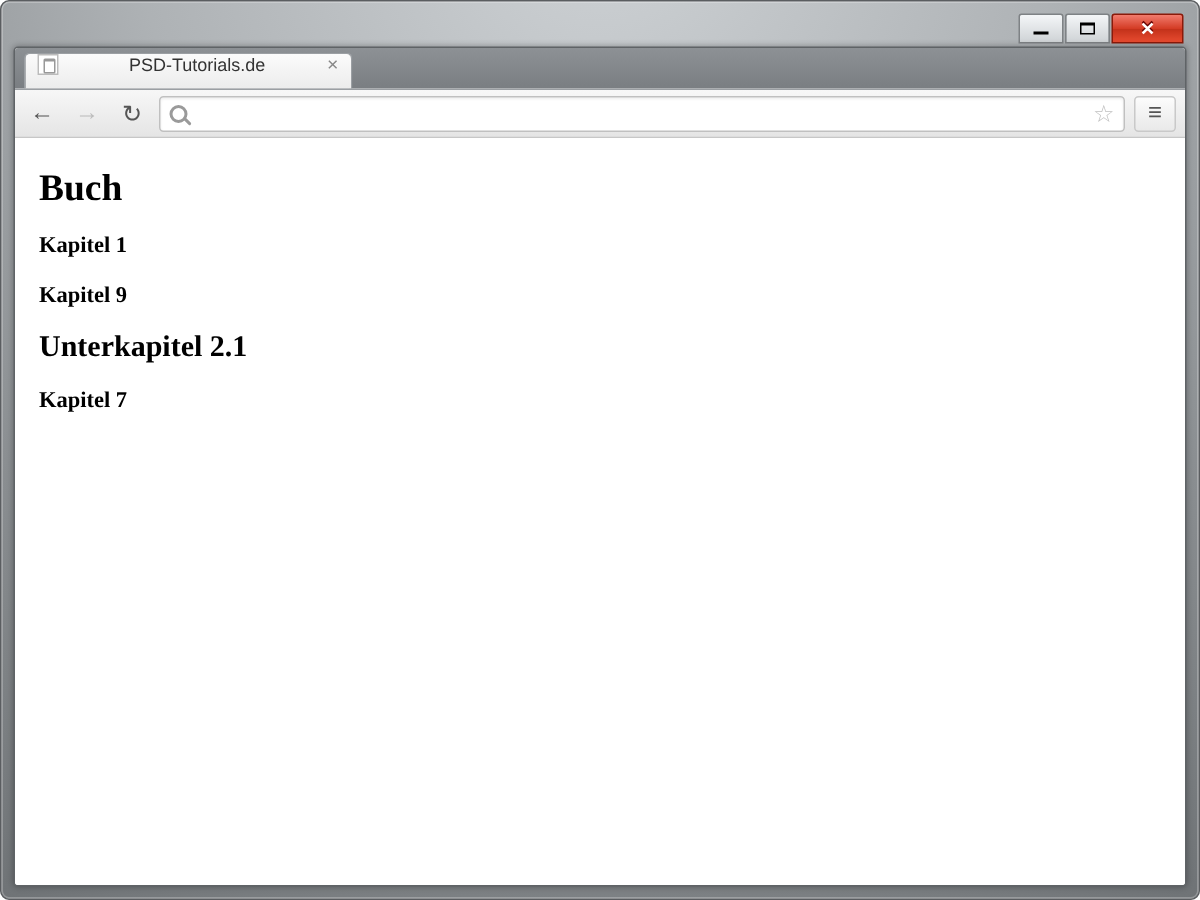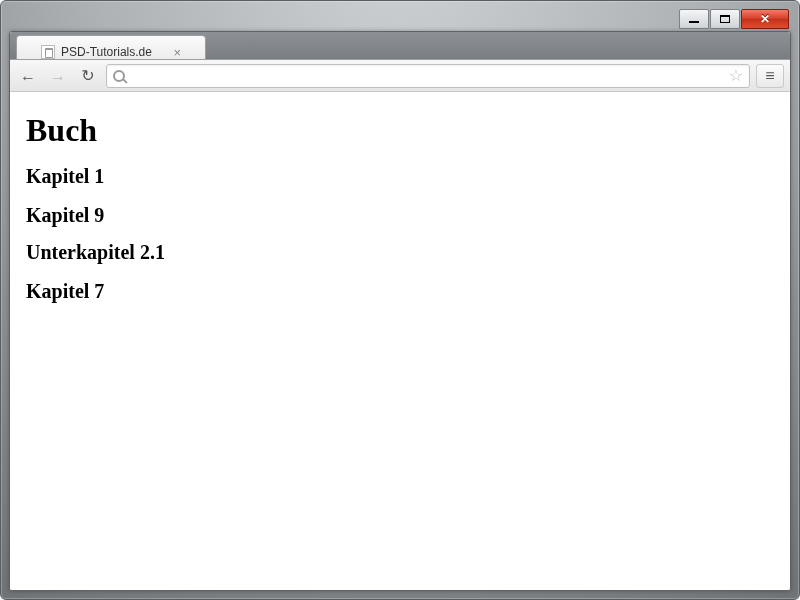--- a/index.html
+++ b/index.html
@@ -74,25 +74,26 @@
     border-bottom: 1px solid #9b9fa3;
   }
   .tab {
     background: linear-gradient(#fbfbfb, #ececec);
     border: 1px solid #9b9fa3;
     border-bottom: none;
     height: 24px;
     min-width: 190px;
     border-radius: 4px 4px 0 0;
     display: flex;
-    align-items: flex-end;
-    padding: 0 24px;
+    align-items: flex-start;
+    padding: 0 8px;
     font-size: 12px;
     color: #333;
     position: relative;
+    gap: 41px;
   }
   .tab .favicon {
     width: 14px; height: 14px;
     border: 1px solid #bbb;
     margin-right: 6px;
     position: relative;
     background: #fff;
   }
   .tab .favicon::after {
     content: "";
@@ -178,22 +179,22 @@
 
   
   .viewport {
     flex: 1;
     background: #fff;
     padding: 14px 16px;
     overflow: auto;
     font-family: "Times New Roman", Times, serif;
     color: #000;
   }
-  .viewport h1 { font-size: 32px; font-weight: bold; margin: 6px 0 16px; }
-  .viewport h2 { font-size: 20px; font-weight: bold; margin: 16px 0 10px; }
+  .viewport h1 { font-size: 25px; font-weight: bold; margin: 6px 0 16px; }
+  .viewport h2 { font-size: 15px; font-weight: bold; margin: 16px 0 10px; }
   .viewport h3 { font-size: 20px; font-weight: bold; margin: 14px 0 8px; }
 </style>
 </head>
 <body>
 
 <div class="window">
 
   <div class="titlebar">
     <div class="win-btn min">
       <div class="sym"></div>

